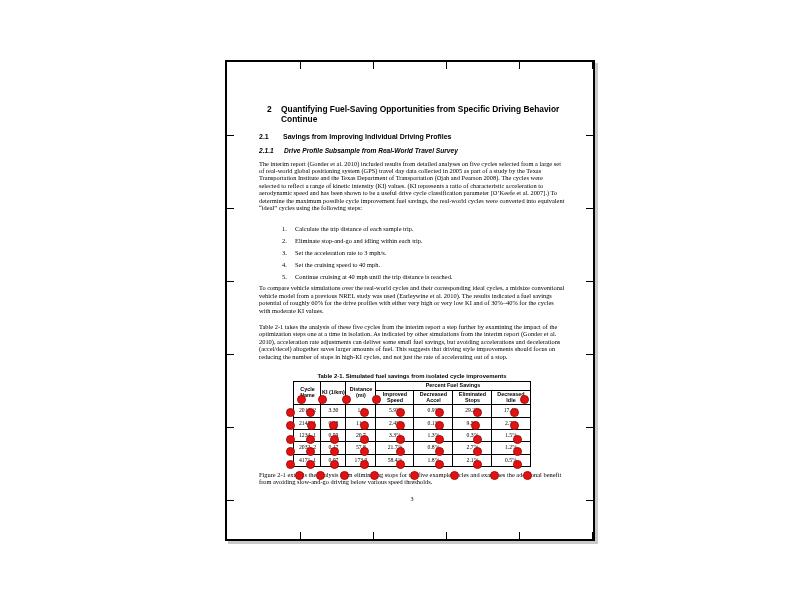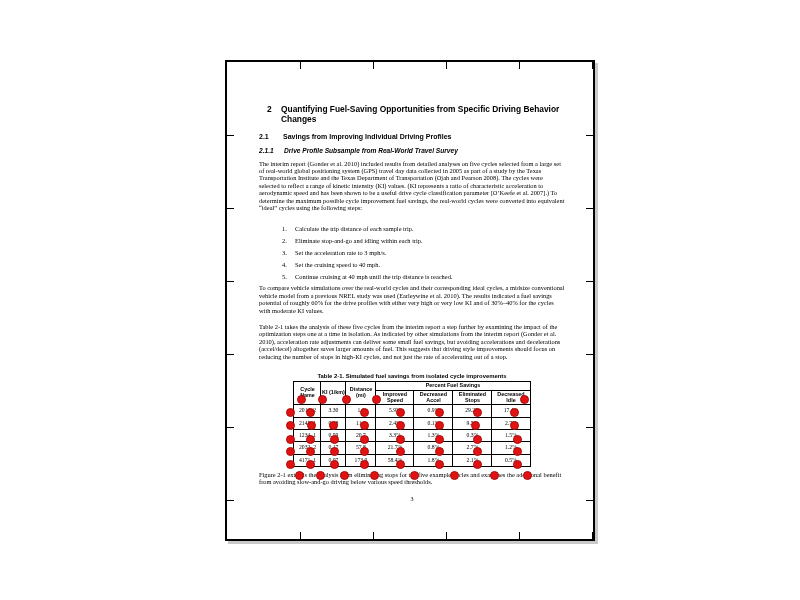--- a/index.html
+++ b/index.html
@@ -72,21 +72,21 @@
 </head>
 <body>
 
 <div class="viewport">
   <div class="page">
 
     <div class="content">
 
       <div class="h1">
         <span class="num">2</span>
-        <span>Quantifying Fuel-Saving Opportunities from Specific Driving Behavior Changes</span>
+        <span>Quantifying Fuel-Saving Opportunities from Specific Driving Behavior Continue</span>
       </div>
 
       <div class="h2">
         <span class="num">2.1</span>
         <span>Savings from Improving Individual Driving Profiles</span>
       </div>
 
       <div class="h3">
         <span class="num">2.1.1</span>
         <span>Drive Profile Subsample from Real-World Travel Survey</span>

